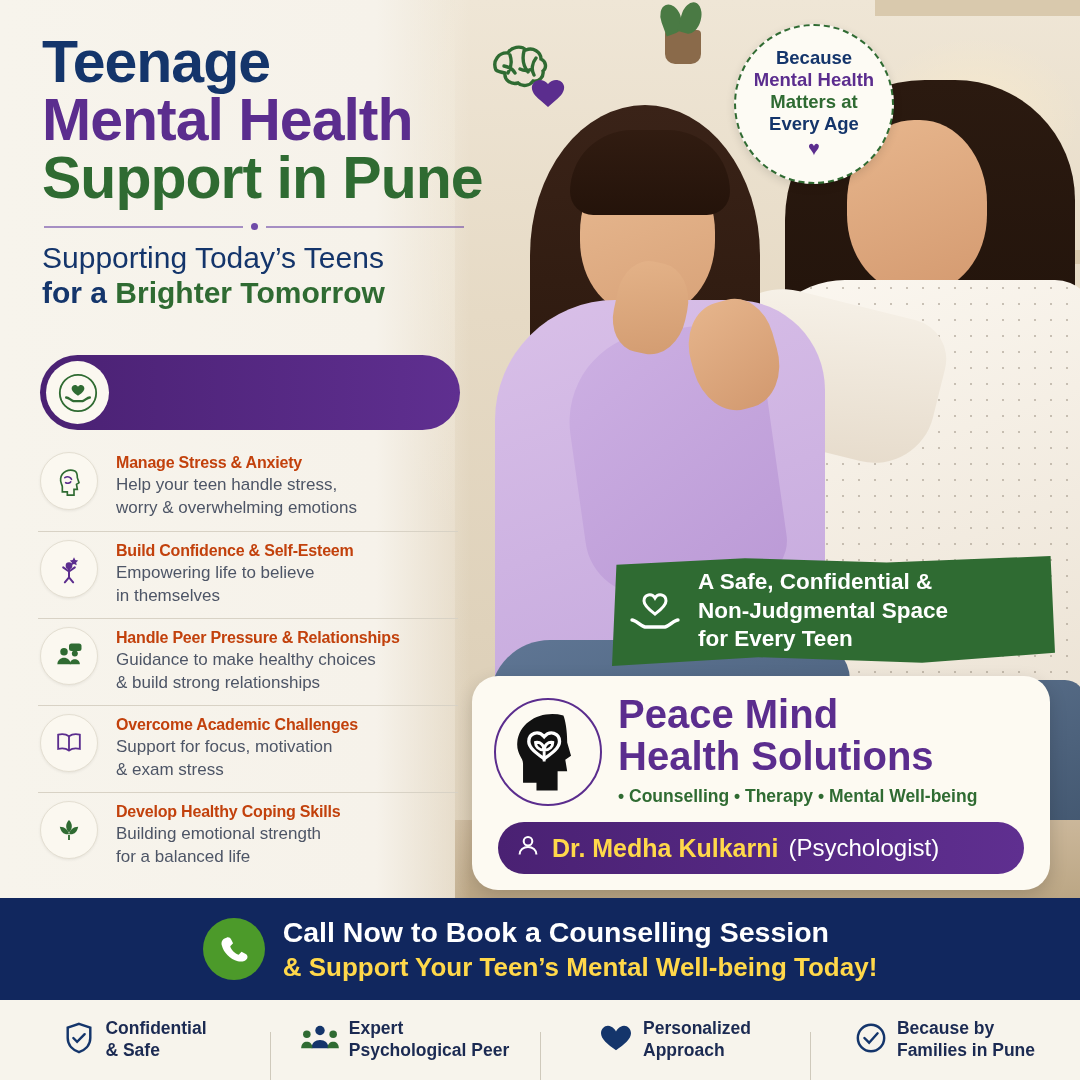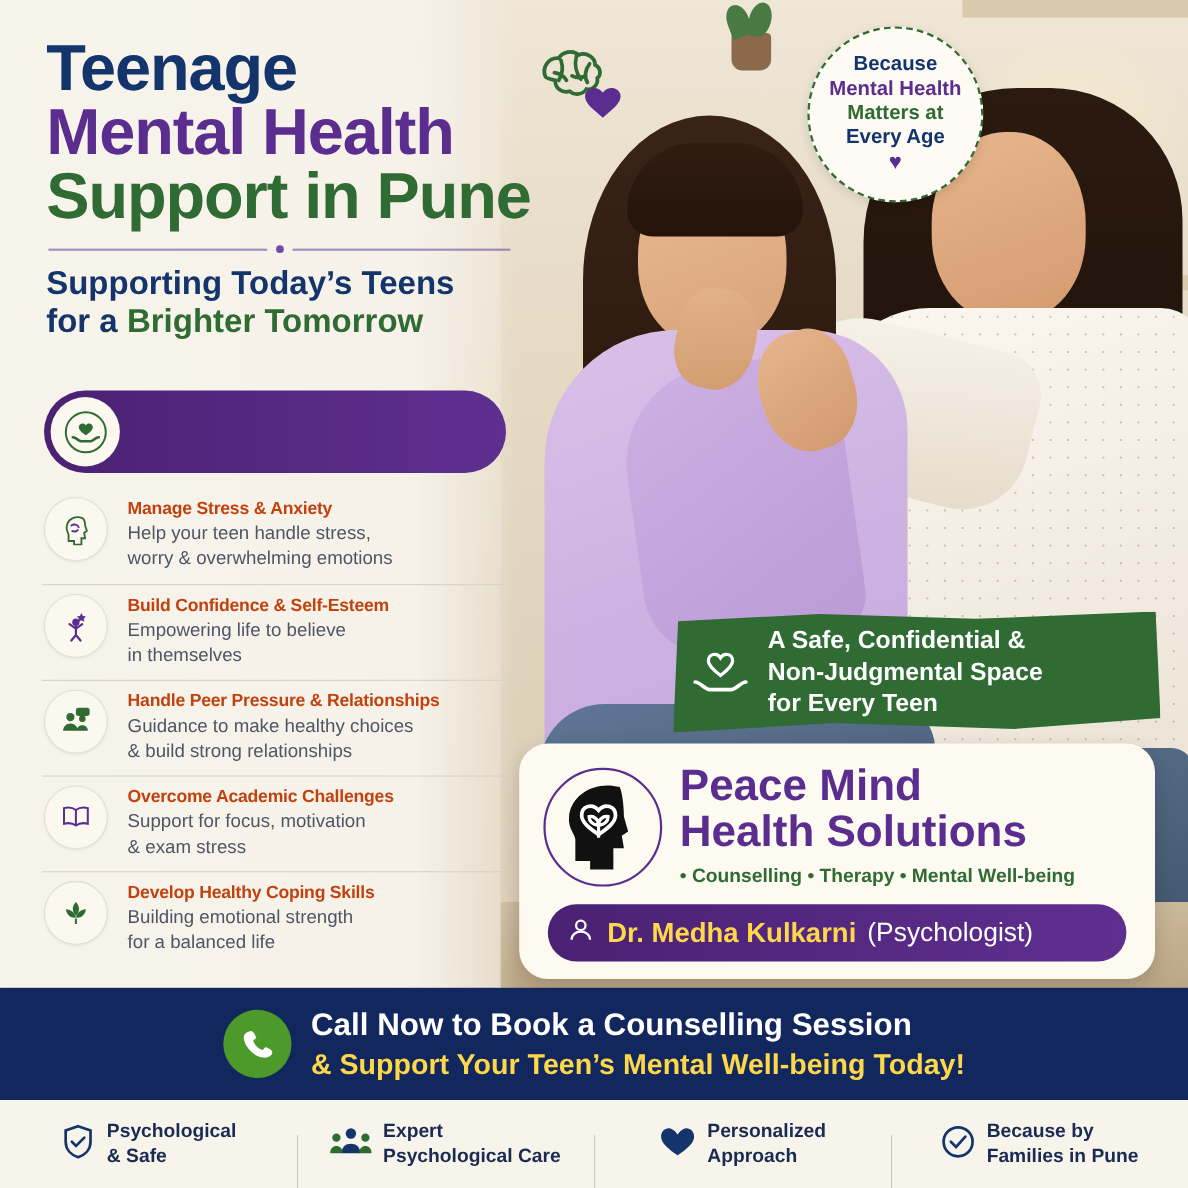--- a/index.html
+++ b/index.html
@@ -115,21 +115,21 @@
 
   
   .headline { position:absolute; left:42px; top:34px; width:520px; }
   .h1 { font-size:59px; font-weight:bold; line-height:.98; letter-spacing:-1px; }
   .t-navy { color:#14356b; }
   .t-purple { color:#5b2d8e; }
   .t-green { color:#2f6b32; }
   .divider-row { display:flex; align-items:center; gap:8px; margin:16px 0 10px 2px; width:420px; }
   .divider-row .bar { flex:1; height:2px; background:#6f4ba8; opacity:.6; }
   .divider-row .dot { width:7px; height:7px; border-radius:50%; background:#6f4ba8; }
-  .sub1 { font-size:30px; font-weight:bold; color:#14356b; line-height:1.18; }
+  .sub1 { font-size:30px; font-weight:normal; color:#14356b; line-height:1.18; }
   .sub2 { font-size:30px; font-weight:bold; color:#14356b; }
   .sub2 b { color:#2f6b32; }
 
   
   .brainheart { position:absolute; left:476px; top:36px; width:110px; height:100px; }
 
   
   .badge {
     position:absolute; left:734px; top:24px; width:160px; height:160px;
     border-radius:50%; background:#fdfbf4;
@@ -444,39 +444,39 @@
 <div class="footer">
 
   <div class="fitem">
     <span>
       <svg viewBox="0 0 34 36" width="32" height="34" aria-hidden="true">
         <path d="M17 3l12 4v11c0 8-6 13-12 15-6-2-12-7-12-15V7z" fill="none" stroke="#14356b" stroke-width="2.6"></path>
         <path d="M11 18l4 4 8-8" fill="none" stroke="#14356b" stroke-width="2.6" stroke-linecap="round"></path>
       </svg>
     </span>
     <span class="ft">
-      <span>Psychological</span><br>
+      <span>Confidential</span><br>
       <span>&amp; Safe</span>
     </span>
   </div>
 
   <div class="fitem">
     <span>
       <svg viewBox="0 0 40 34" width="38" height="32" aria-hidden="true">
         <circle cx="20" cy="9" r="5" fill="#14356b"></circle>
         <path d="M11 28c0-6 4-9 9-9s9 3 9 9z" fill="#14356b"></path>
         <circle cx="6" cy="13" r="4" fill="#2f6b32"></circle>
         <path d="M0 28c0-5 3-7 6-7s6 2 6 7z" fill="#2f6b32"></path>
         <circle cx="34" cy="13" r="4" fill="#2f6b32"></circle>
         <path d="M28 28c0-5 3-7 6-7s6 2 6 7z" fill="#2f6b32"></path>
       </svg>
     </span>
     <span class="ft">
       <span>Expert</span><br>
-      <span>Psychological Care</span>
+      <span>Psychological Peer</span>
     </span>
   </div>
 
   <div class="fitem">
     <span>
       <svg viewBox="0 0 36 32" width="34" height="30" aria-hidden="true">
         <path d="M18 29C9 23 2 17 2 11 2 5 8 1 13 4c2 1 4 3 5 5 1-2 3-4 5-5 5-3 11 1 11 7 0 6-7 12-16 18z" fill="#14356b"></path>
       </svg>
     </span>
     <span class="ft">

